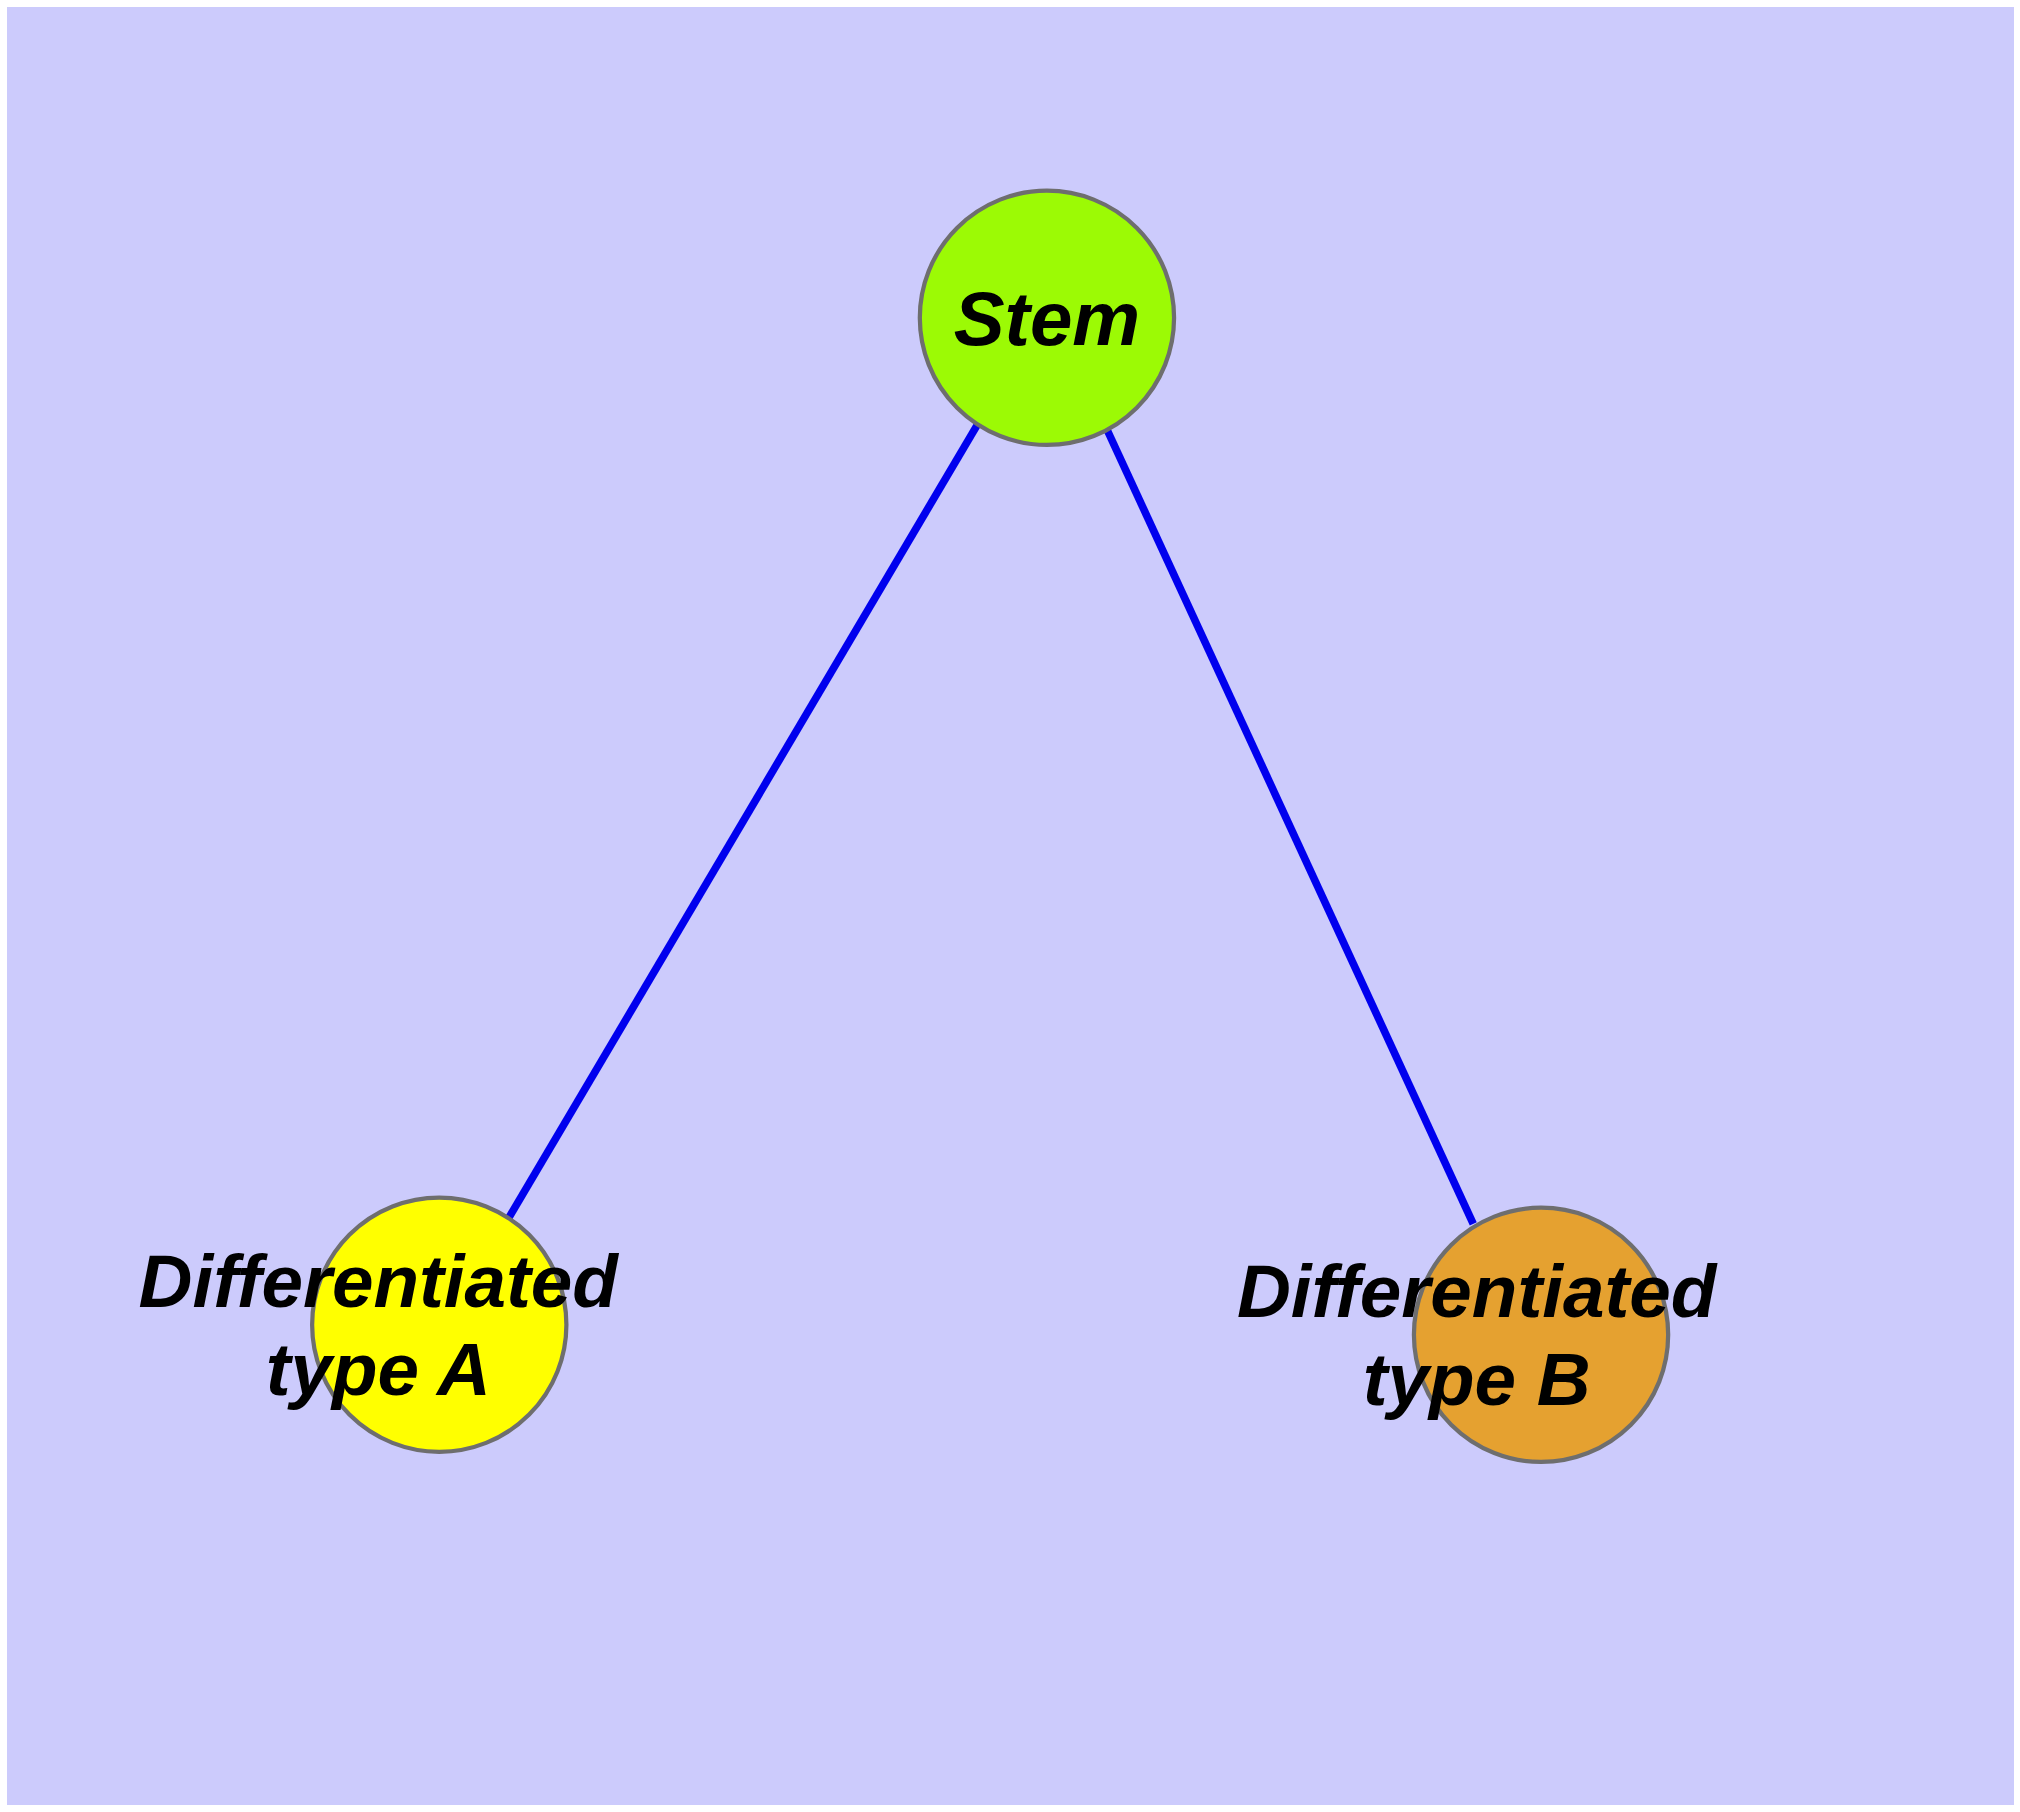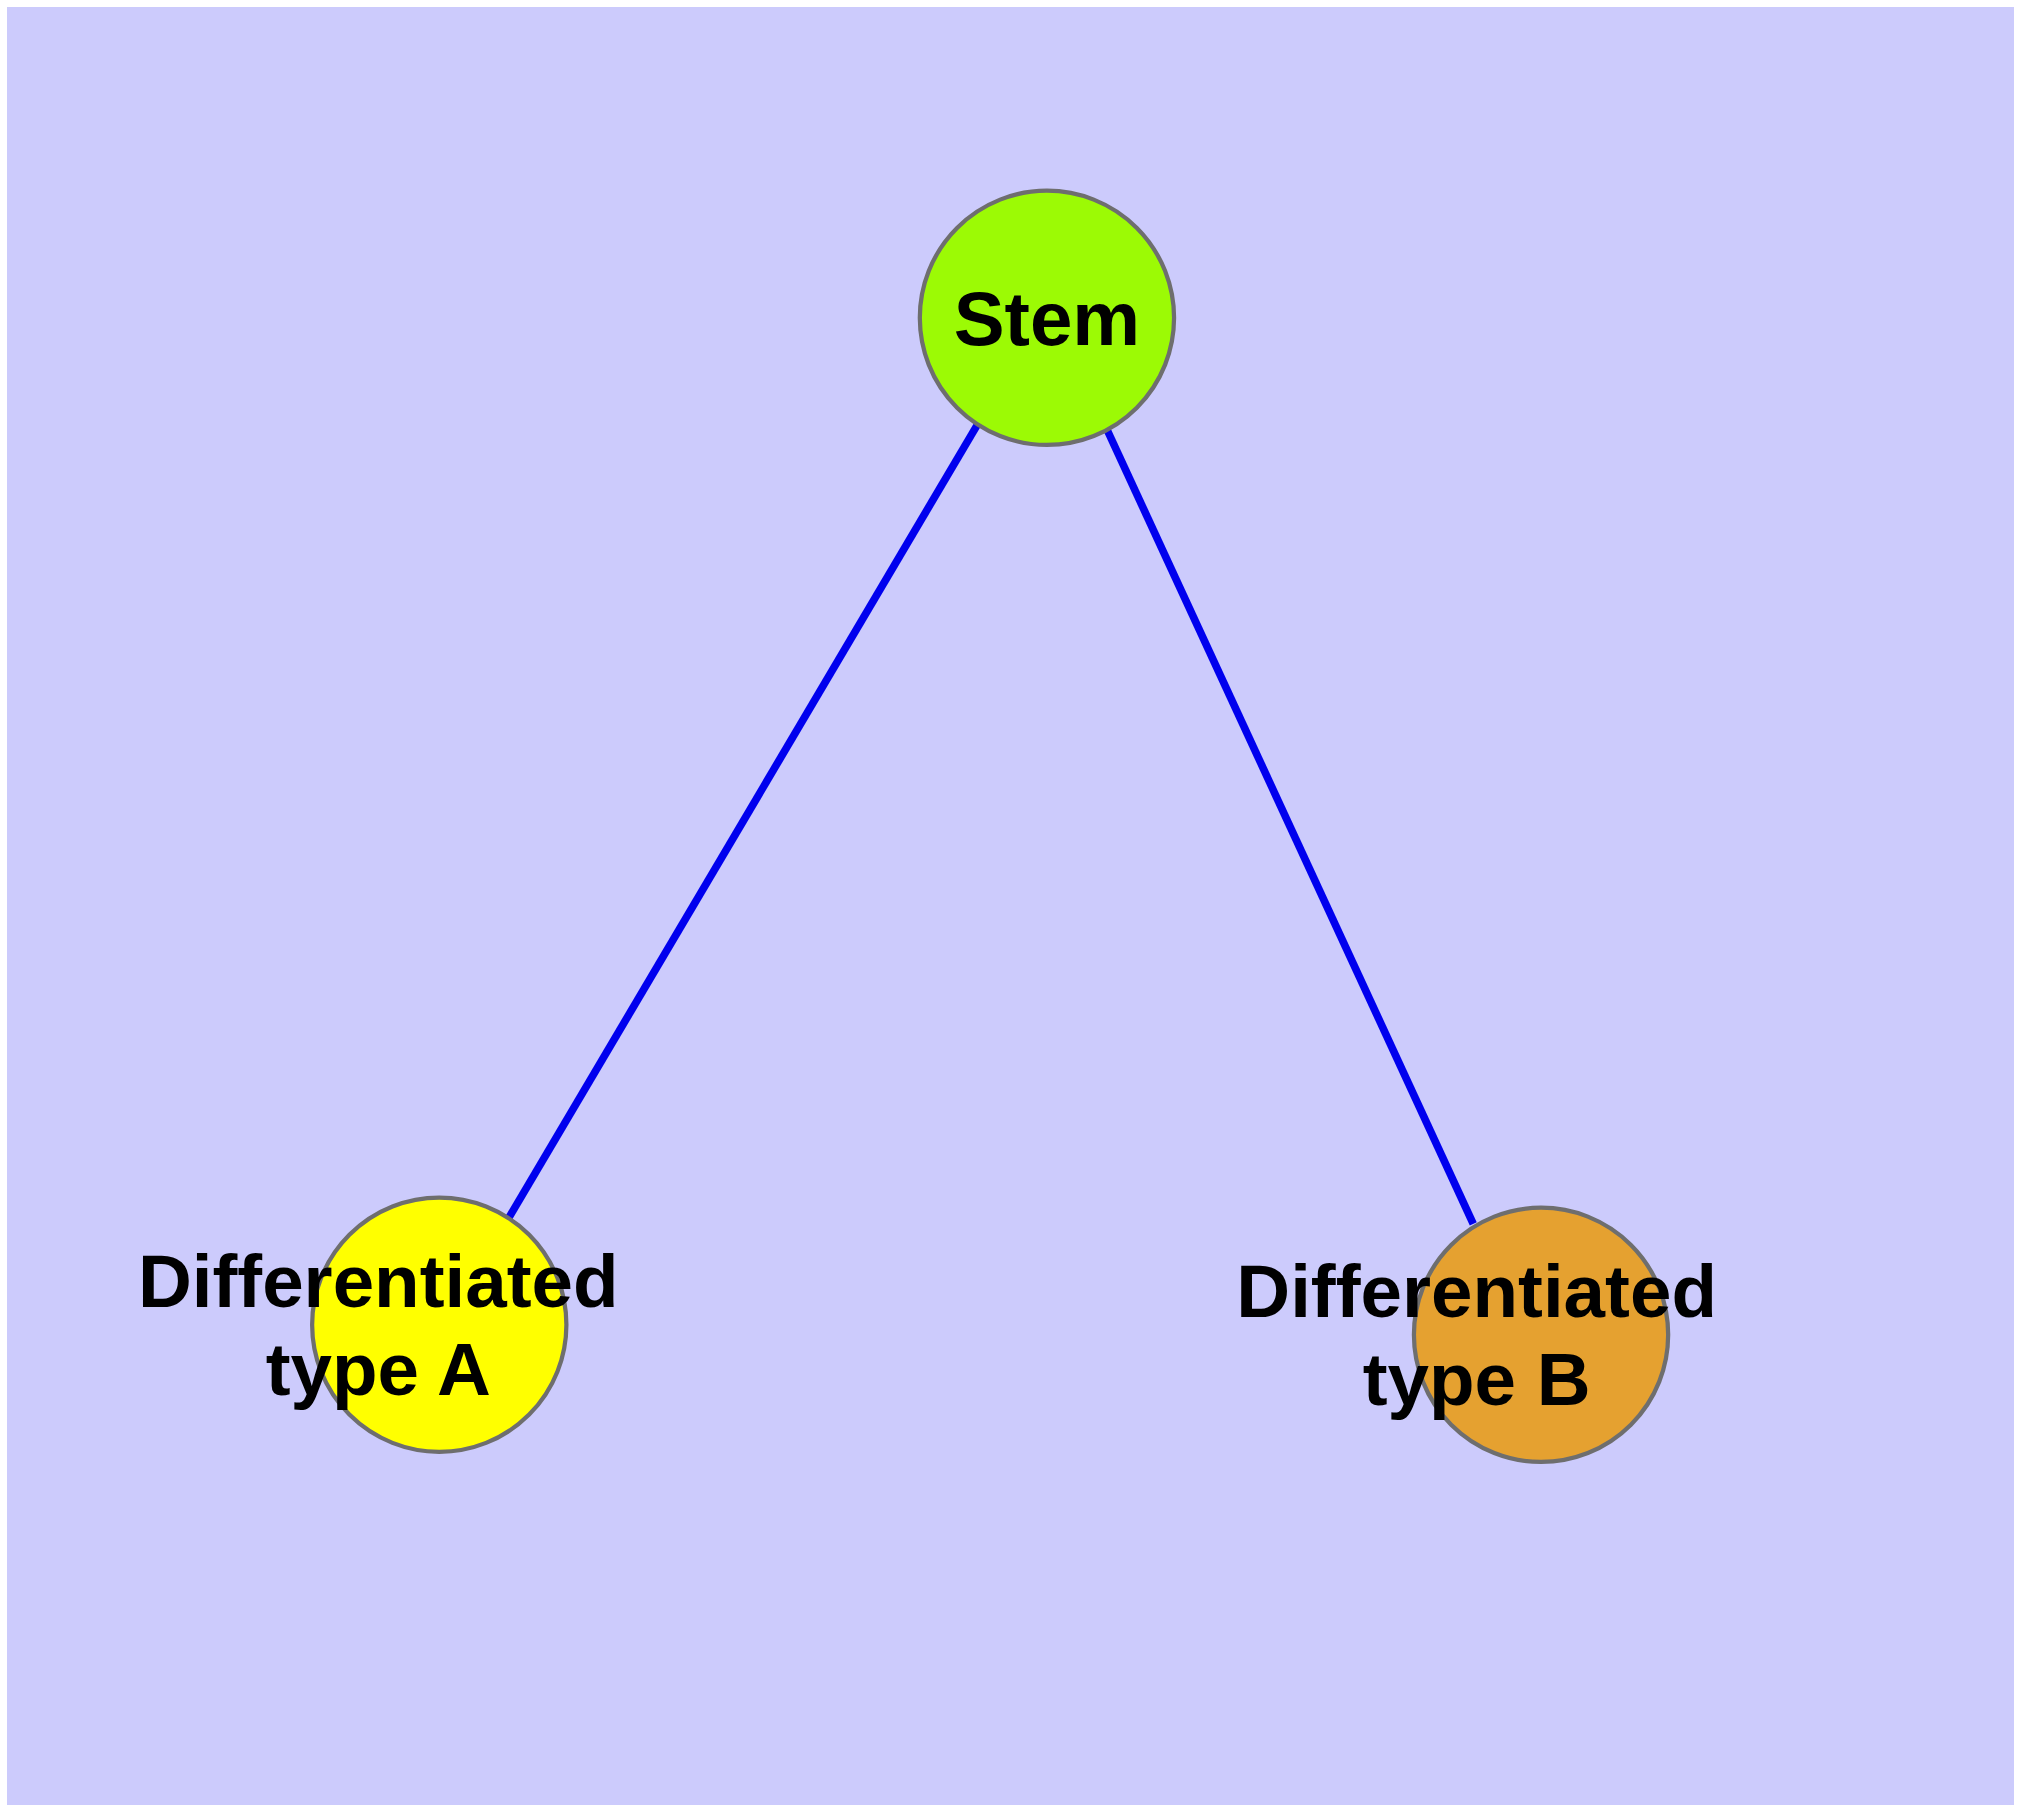--- a/index.html
+++ b/index.html
@@ -11,20 +11,21 @@
     width: 2021px;
     height: 1812px;
     overflow: hidden;
     font-family: "Liberation Sans", sans-serif;
   }
   #canvas {
     position: relative;
     width: 1646px;
     height: 1812px;
     background: #ffffff;
+    font-style: italic;
   }
   #plot-bg {
     position: absolute;
     left: 6.8px;
     top: 6.8px;
     width: 2007px;
     height: 1798px;
     background: #cccbfc;
   }
   #graph-svg {

